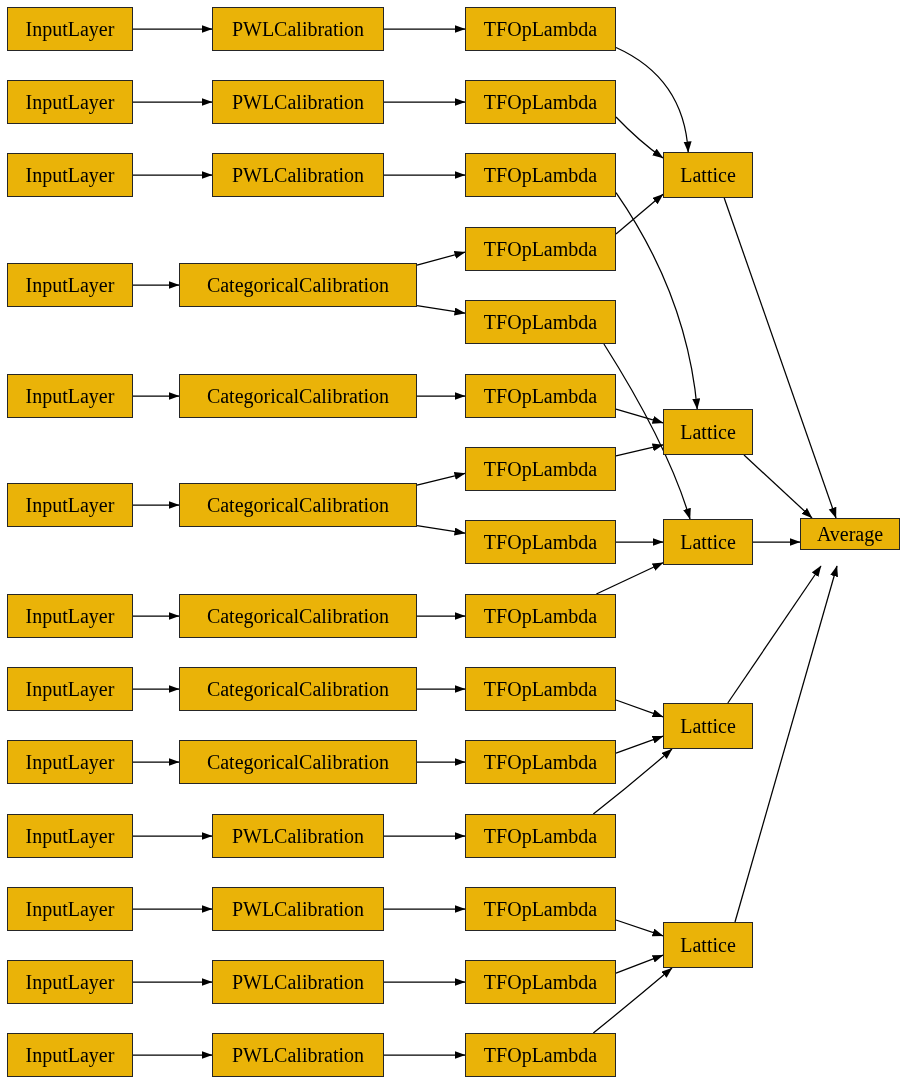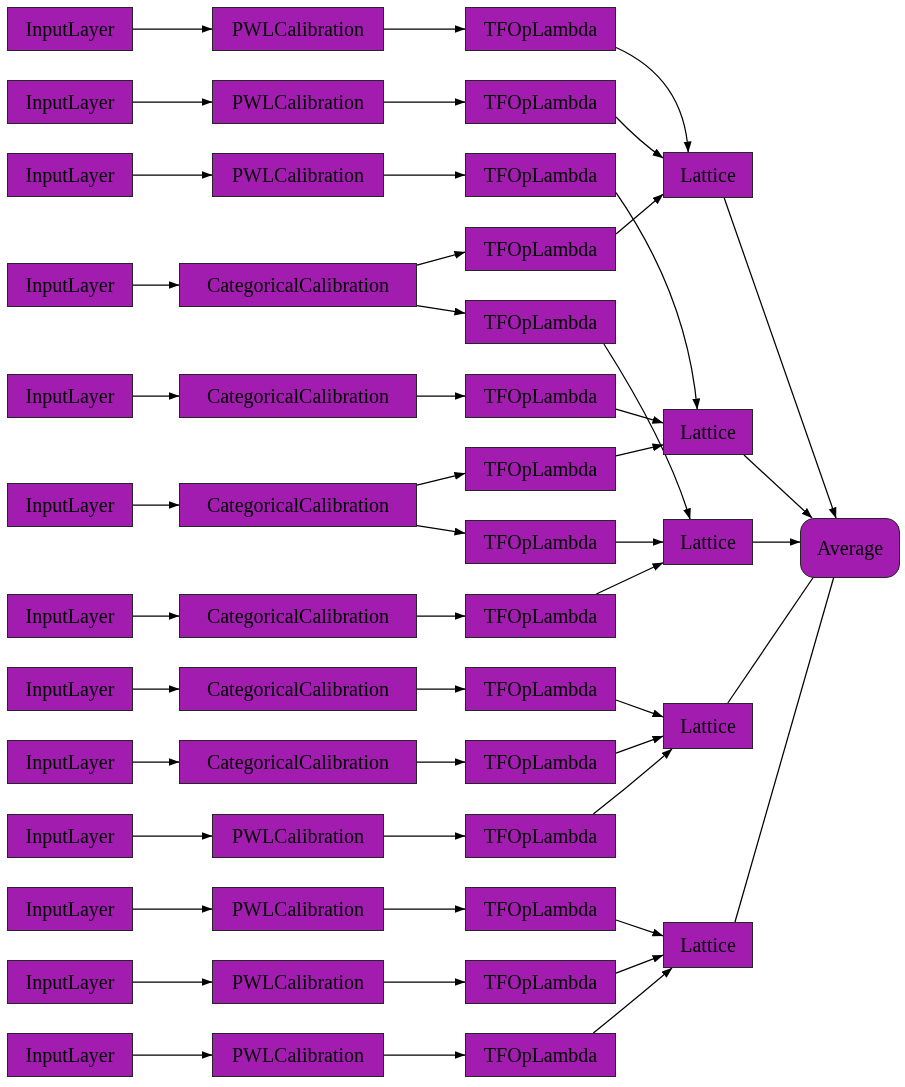--- a/index.html
+++ b/index.html
@@ -1,20 +1,20 @@
 <!DOCTYPE html>
 <html><head>
 <meta charset="utf-8">
 <style>
   html,body{margin:0;padding:0;background:#ffffff;}
   #stage{position:relative;font-family:"Liberation Serif","DejaVu Serif",serif;background:#ffffff;overflow:hidden;}
   .node{
     position:absolute;
     box-sizing:border-box;
-    background:#a21caf;
+    background:#eab308;
     border:1.5px solid #262626;
     display:flex;
     align-items:center;
     justify-content:center;
     font-size:20px;
     color:#000000;
     white-space:nowrap;
     line-height:1;
   }
   #edges{position:absolute;left:0;top:0;}
@@ -211,16 +211,16 @@
     </div>
     <div class="node" style="left: 663px; top: 519px; width: 90px; height: 46px; border-color: rgb(38, 38, 38);">
       <span>Lattice</span>
     </div>
     <div class="node" style="left: 663px; top: 703px; width: 90px; height: 46px; border-color: rgb(38, 38, 38);">
       <span>Lattice</span>
     </div>
     <div class="node" style="left: 663px; top: 922px; width: 90px; height: 46px; border-color: rgb(38, 38, 38);">
       <span>Lattice</span>
     </div>
-    <div class="node" style="left: 800px; top: 518px; width: 100px; height: 60px; border-color: rgb(38, 38, 38); border-radius: 14px;">
+    <div class="node" style="left: 800px; top: 518px; width: 100px; height: 32px; border-color: rgb(38, 38, 38);">
       <span>Average</span>
     </div>
   </div>
 
 </body></html>

